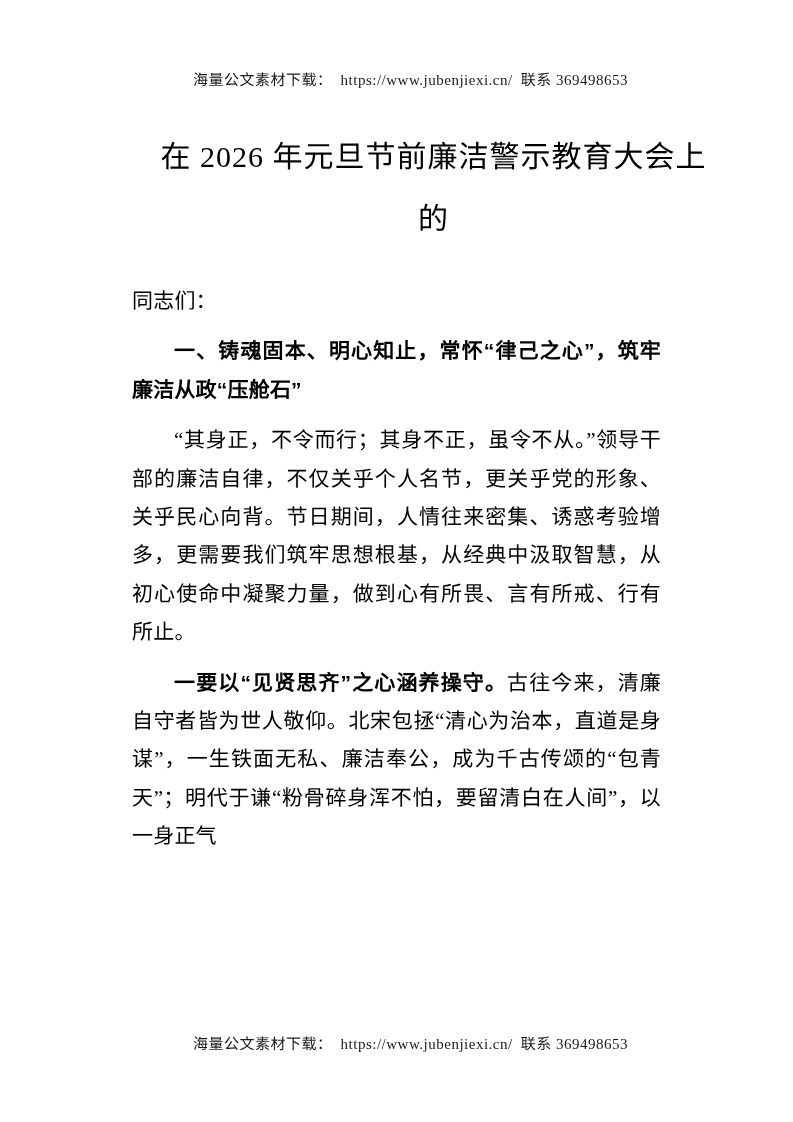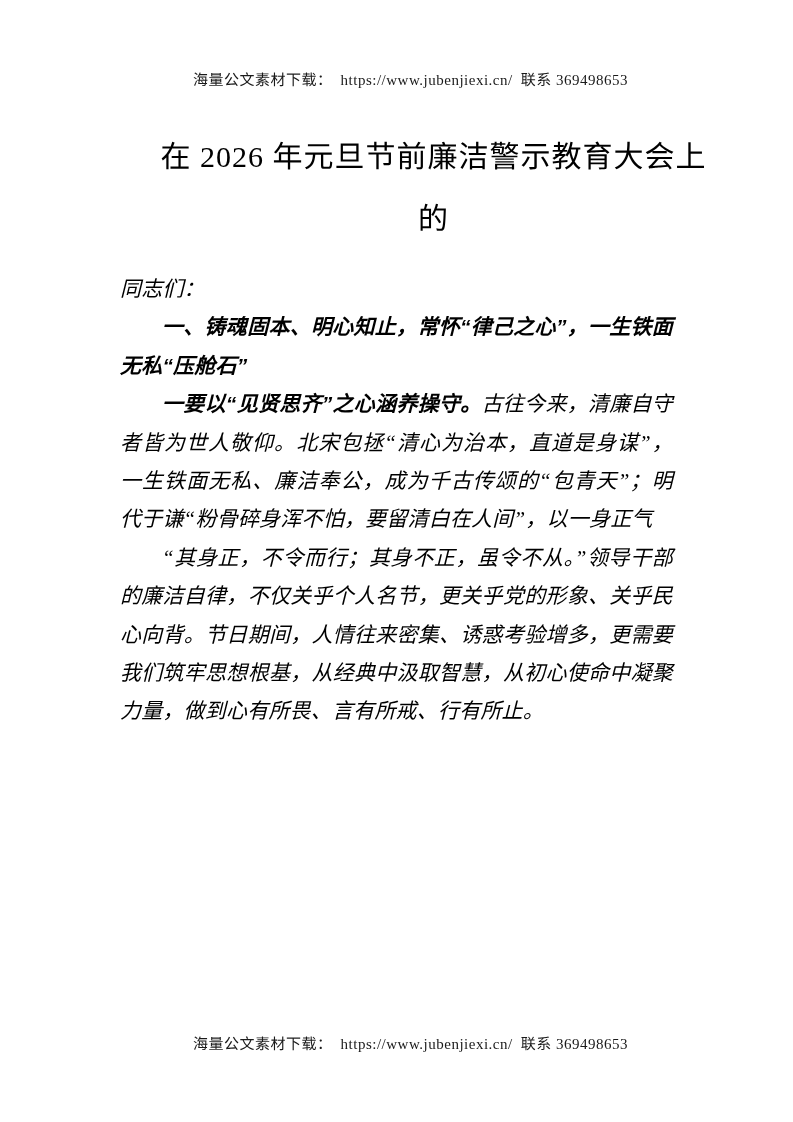--- a/index.html
+++ b/index.html
@@ -48,21 +48,21 @@
     position: absolute;
     top: 270px;
     left: 120px;
     width: 553px;
     font-size: 21px;
     line-height: 38.4px;
     letter-spacing: 0.2px;
     text-align: justify;
     text-justify: inter-character;
   }
-  .content p { margin: 0; font-style: italic; }
+  .content p { margin: 12px; }
   .indent { text-indent: 2em; }
   .heading {
     font-weight: 700;
     font-family: "Liberation Sans", "DejaVu Sans", sans-serif;
     text-indent: 2em;
   }
   .lead {
     font-weight: 700;
     font-family: "Liberation Sans", "DejaVu Sans", sans-serif;
   }
@@ -75,22 +75,22 @@
   <div class="running-line top">
     <span class="seg">海量公文素材下载：</span><span class="seg">https://www.jubenjiexi.cn/</span><span class="seg">联系 369498653</span>
   </div>
 
   <div class="doc-title">
     <div>在 2026 年元旦节前廉洁警示教育大会上的</div>
   </div>
 
   <div class="content">
     <p>同志们：</p>
-    <p class="heading">一、铸魂固本、明心知止，常怀“律己之心”，一生铁面无私“压舱石”</p>
+    <p class="heading">一、铸魂固本、明心知止，常怀“律己之心”，筑牢廉洁从政“压舱石”</p>
+    <p class="indent">“其身正，不令而行；其身不正，虽令不从。”领导干部的廉洁自律，不仅关乎个人名节，更关乎党的形象、关乎民心向背。节日期间，人情往来密集、诱惑考验增多，更需要我们筑牢思想根基，从经典中汲取智慧，从初心使命中凝聚力量，做到心有所畏、言有所戒、行有所止。</p>
     <p class="indent"><span class="lead">一要以“见贤思齐”之心涵养操守。</span><span>古往今来，清廉自守者皆为世人敬仰。北宋包拯“清心为治本，直道是身谋”，一生铁面无私、廉洁奉公，成为千古传颂的“包青天”；明代于谦“粉骨碎身浑不怕，要留清白在人间”，以一身正气</span></p>
-    <p class="indent">“其身正，不令而行；其身不正，虽令不从。”领导干部的廉洁自律，不仅关乎个人名节，更关乎党的形象、关乎民心向背。节日期间，人情往来密集、诱惑考验增多，更需要我们筑牢思想根基，从经典中汲取智慧，从初心使命中凝聚力量，做到心有所畏、言有所戒、行有所止。</p>
   </div>
 
   <div class="running-line bottom">
     <span class="seg">海量公文素材下载：</span><span class="seg">https://www.jubenjiexi.cn/</span><span class="seg">联系 369498653</span>
   </div>
 
 </div>
 
 </body></html>

